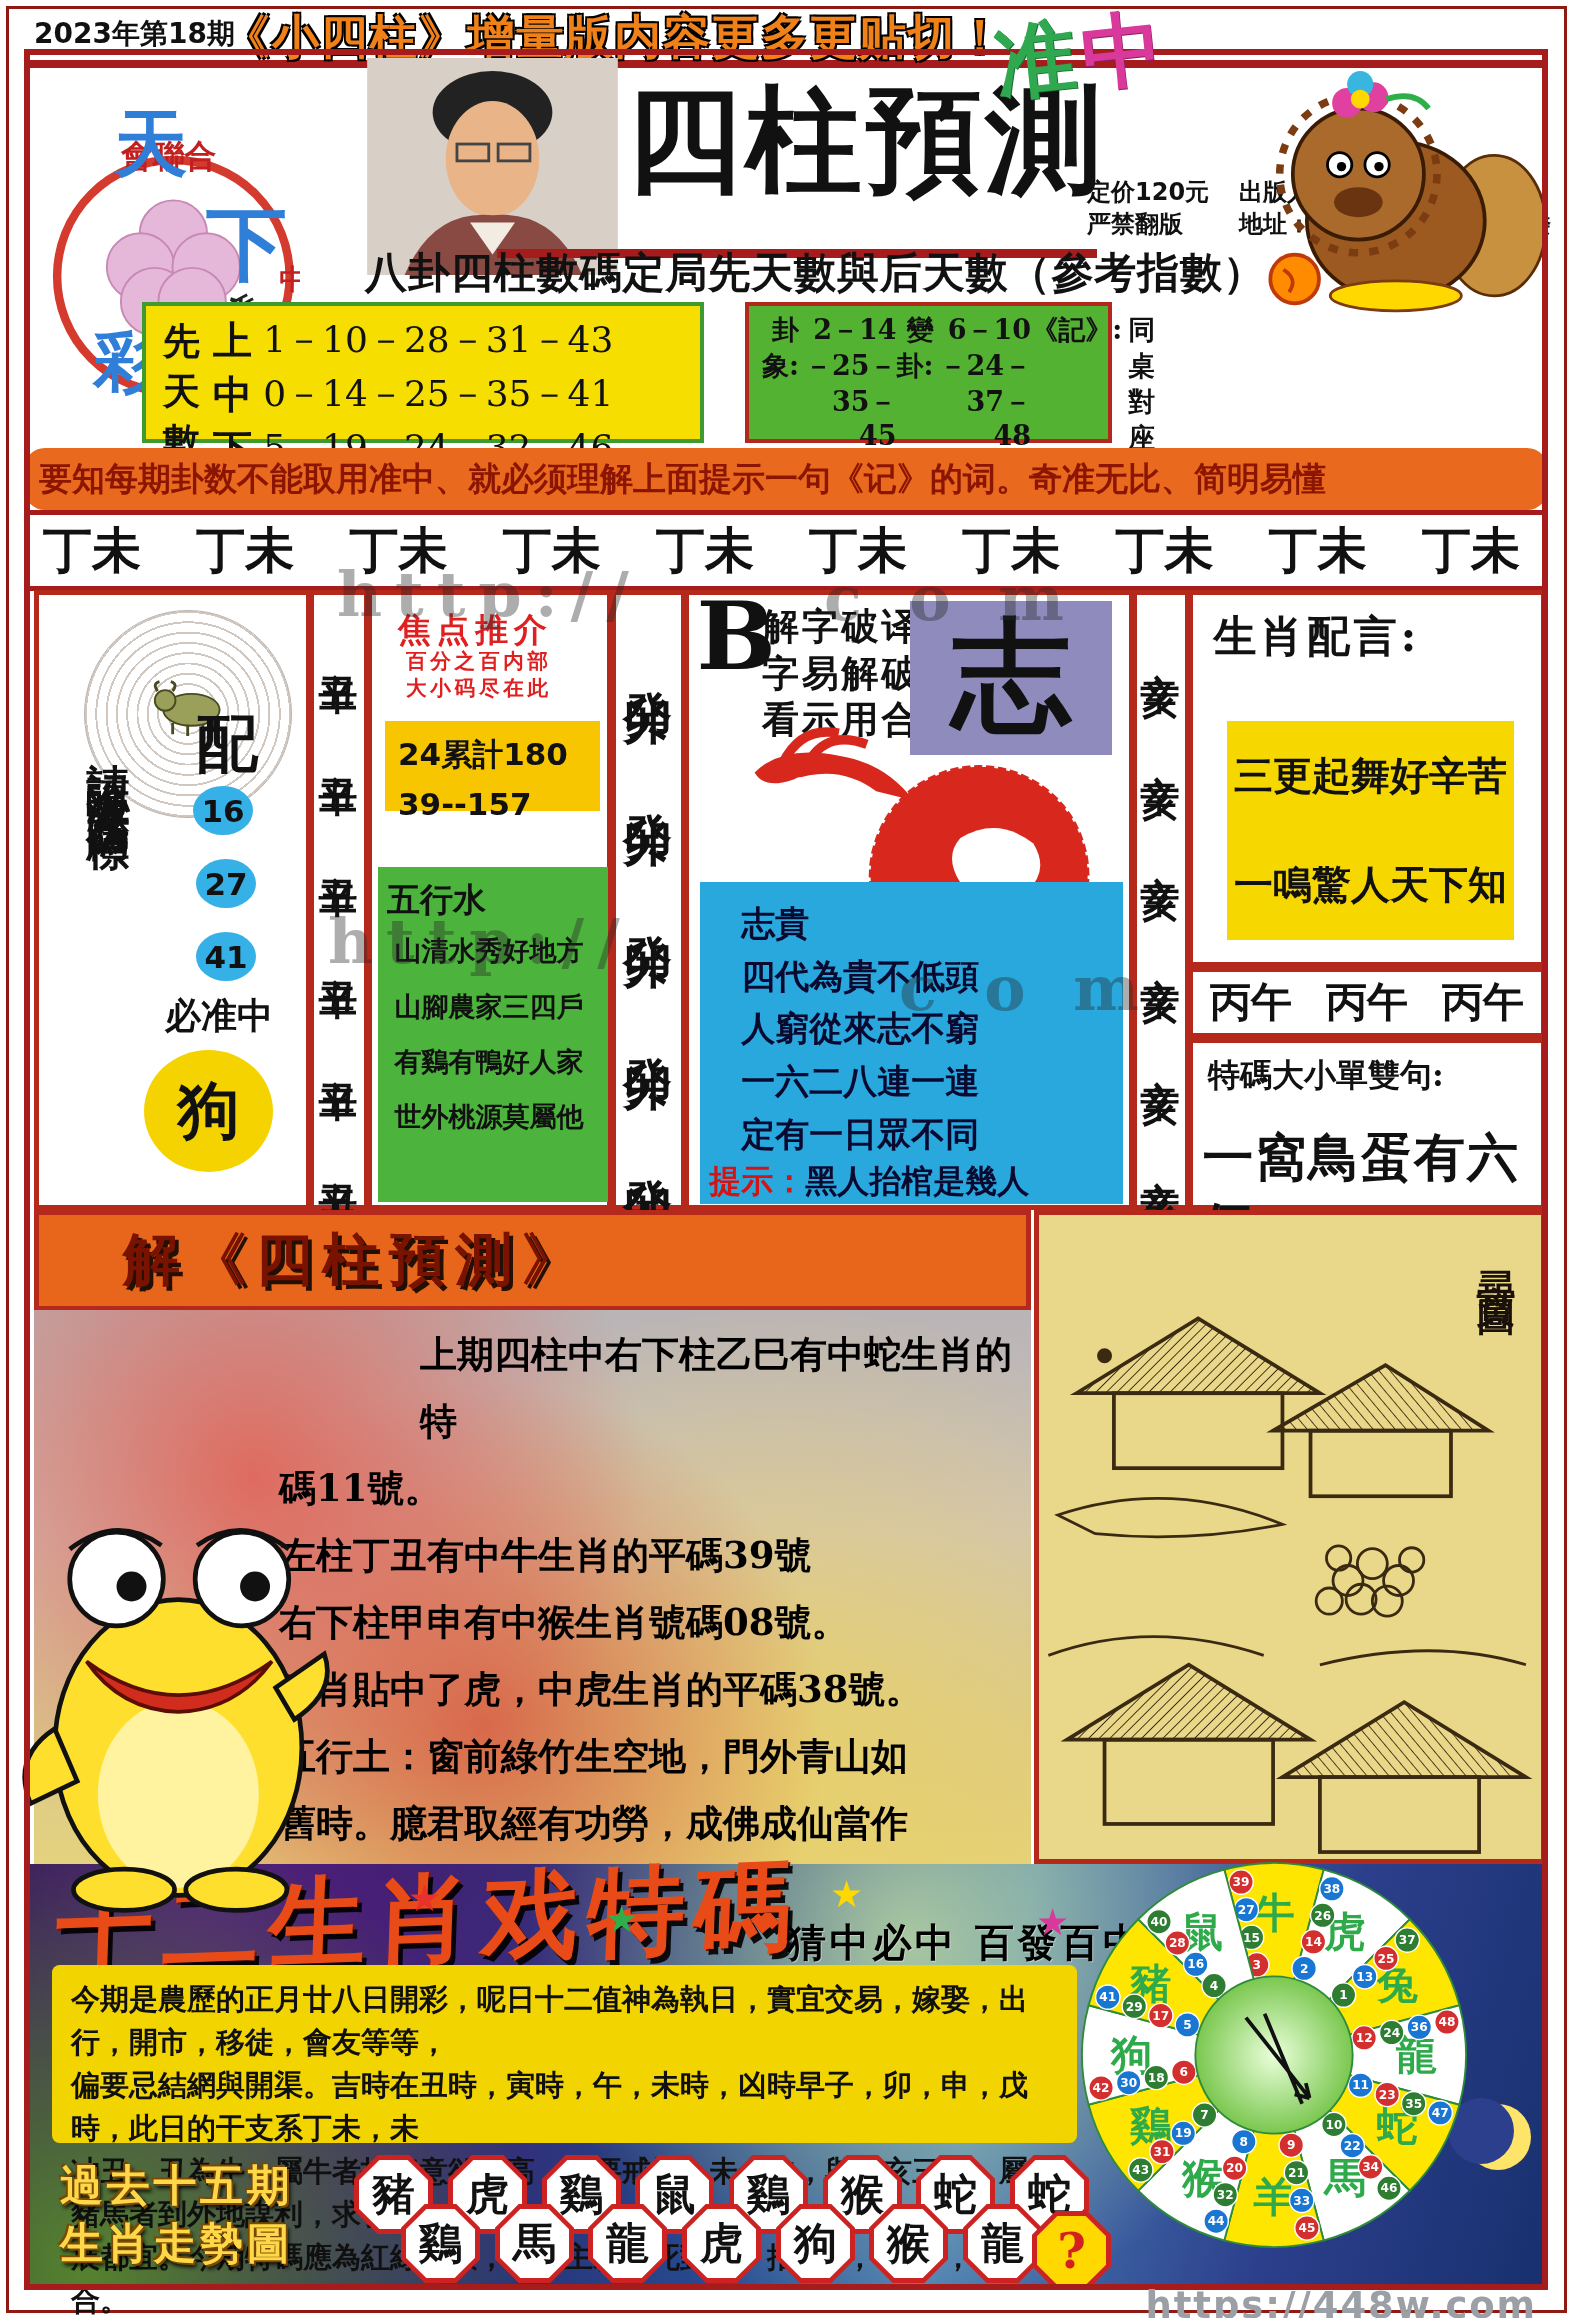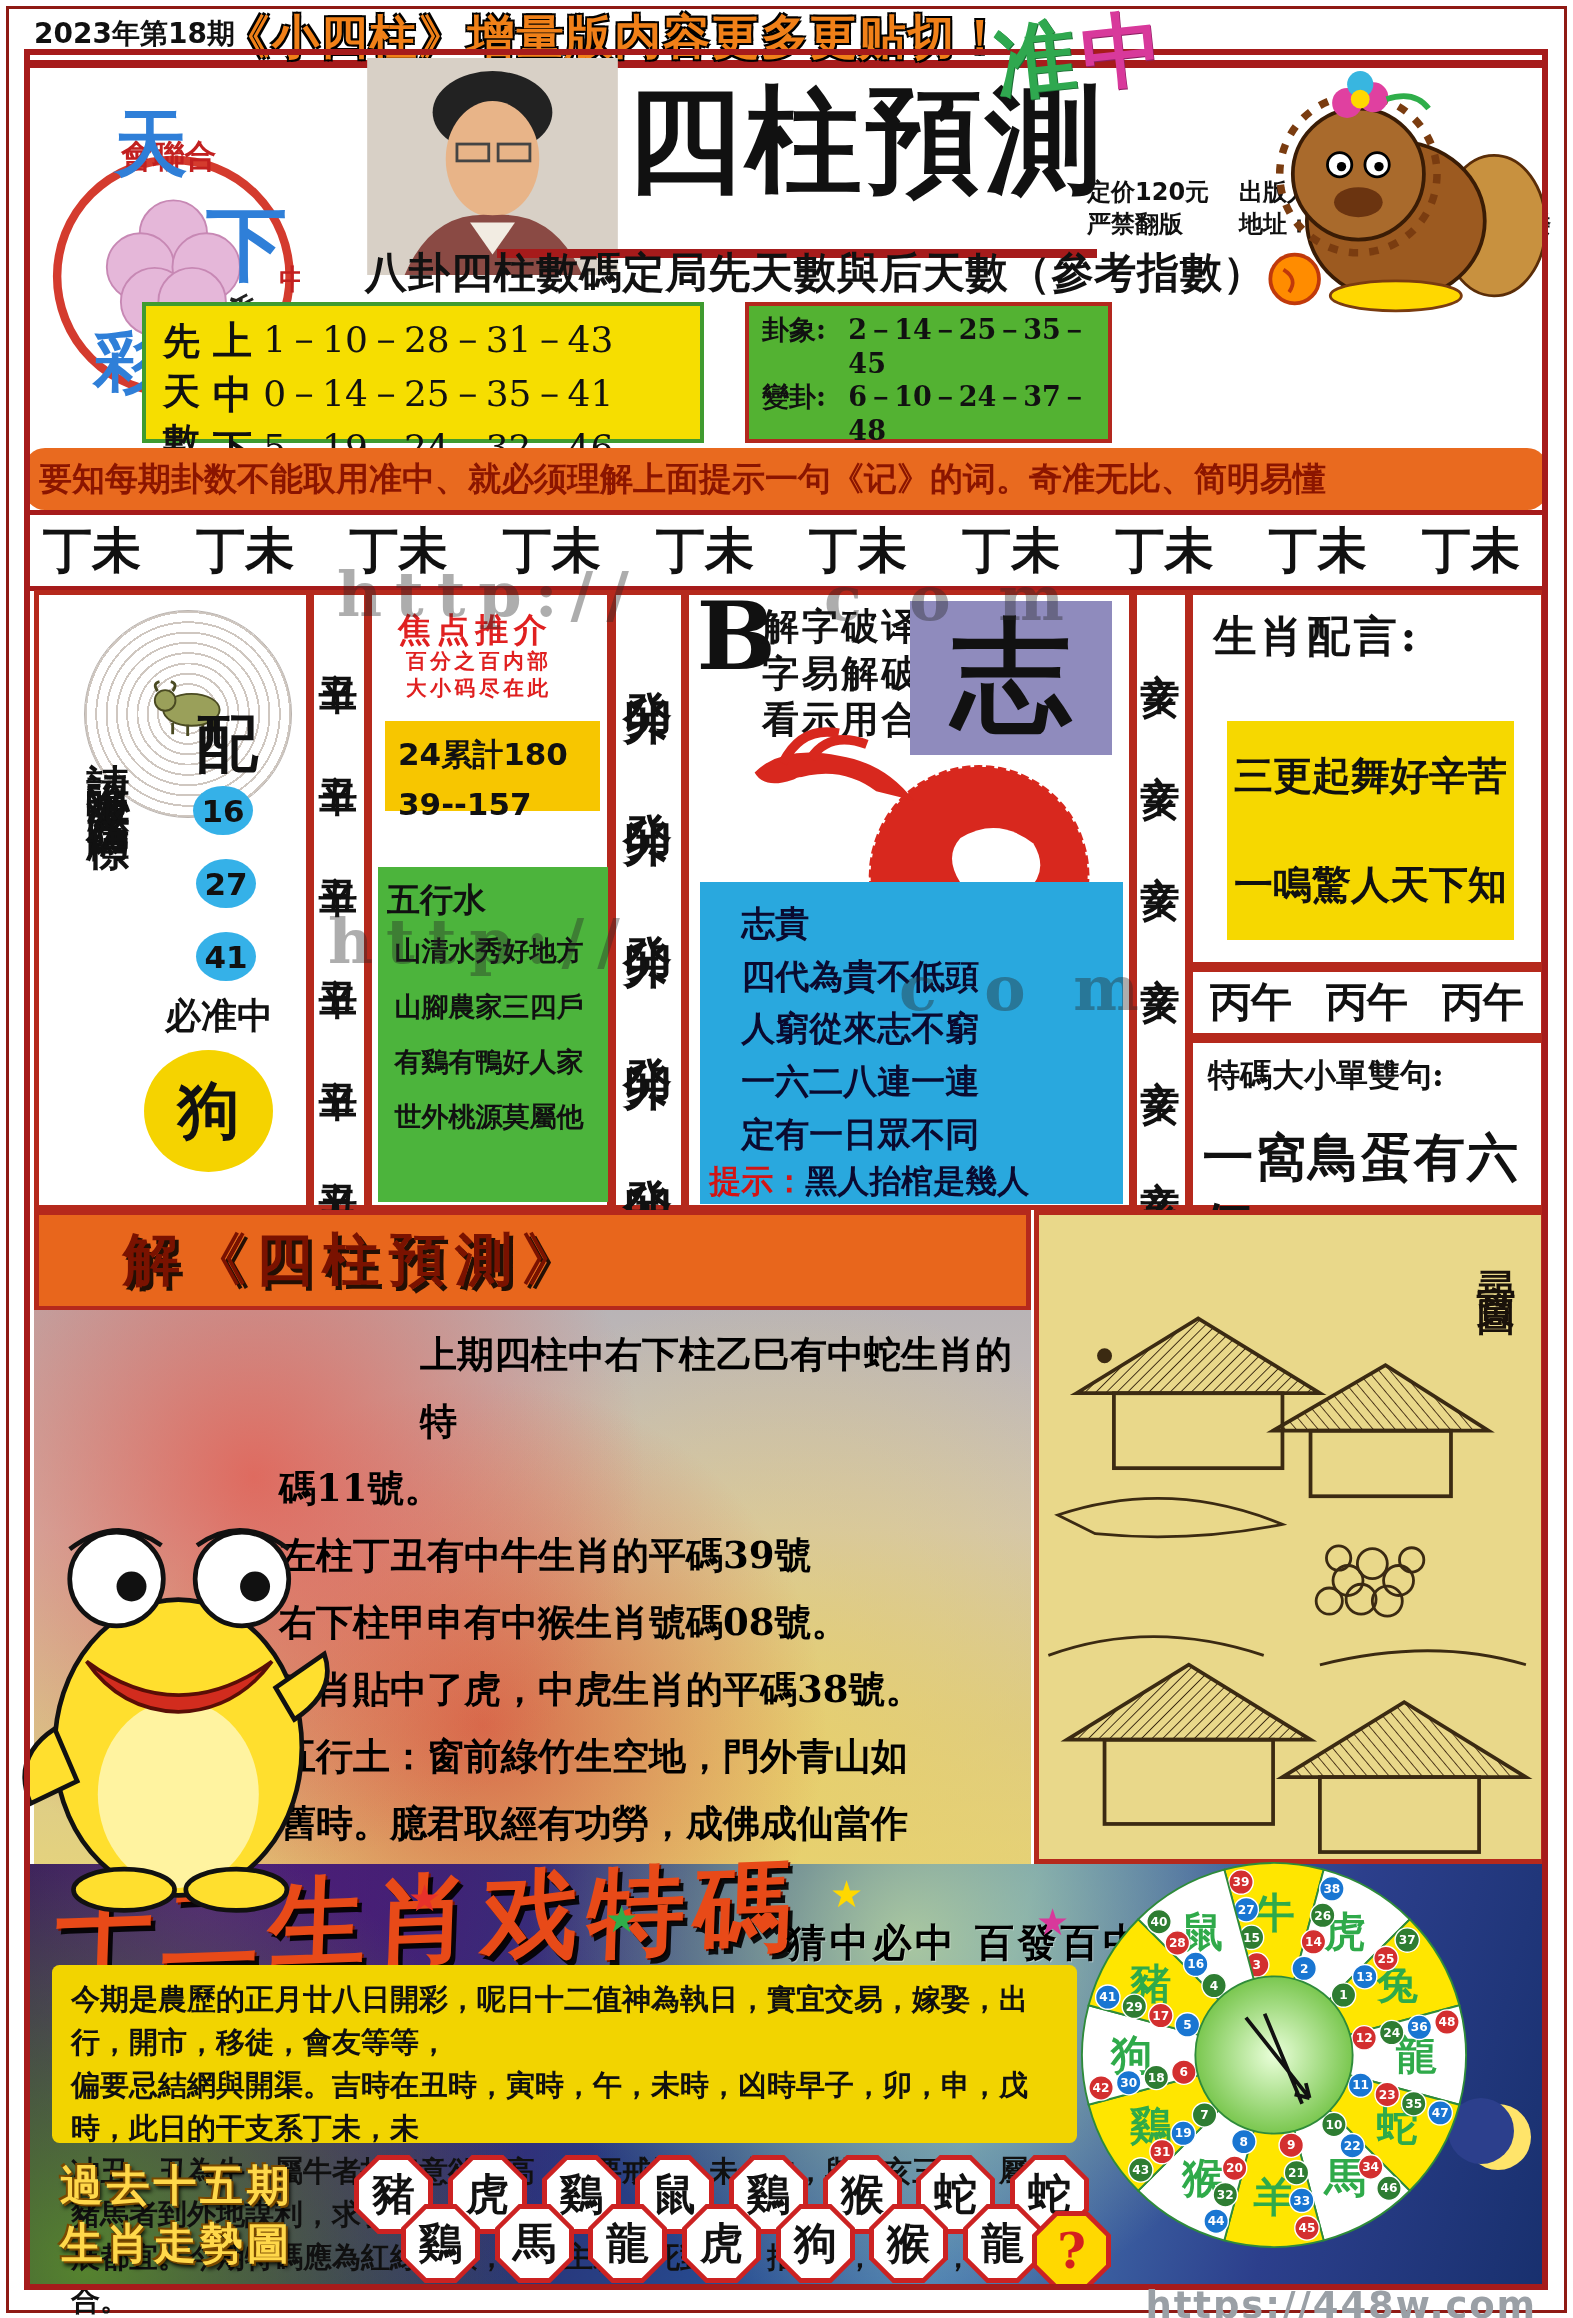--- a/index.html
+++ b/index.html
@@ -19,21 +19,21 @@
   .stamp-hand .m{color:#d8399b;text-shadow:0.9px 0.9px 0 #8d1f63;}
   .big-title{font-size:116px;font-weight:bold;letter-spacing:3.7px;line-height:1;}
   .redline{background:#a61b1b;}
   .small2{font-size:24px;font-weight:bold;line-height:1.35;}
   .subtitle{font-size:42px;font-weight:bold;letter-spacing:0.9px;}
   .innate{background:#f6de00;border:4.7px solid #3f9b2f;display:flex;align-items:center;box-sizing:border-box;}
   .innate .lbl{display:flex;flex-direction:column;justify-content:space-between;height:112px;margin:0 13px 0 17px;font-size:37px;font-weight:bold;}
   .innate .rows{display:flex;flex-direction:column;justify-content:space-between;height:118px;flex:1;}
   .innate .row{display:flex;align-items:center;font-size:36px;}
   .innate .pos{font-weight:bold;font-size:39px;margin-right:11.2px;}
-  .gua{background:#53b232;border:4.7px solid #b3281e;display:flex;flex-direction:column;justify-content:space-around;padding:5.6px 13px;box-sizing:border-box;}
+  .gua{background:#53b232;border:4.7px solid #b3281e;display:flex;justify-content:space-around;padding:5.6px 13px;box-sizing:border-box;text-align:right;}
   .gua .row{display:flex;font-size:27px;font-weight:bold;}
   .gua .lab{width:97px;}
   .notice{background:#e96a1f;color:#8b1500;font-size:33px;font-weight:bold;display:flex;align-items:center;padding-left:15px;box-sizing:border-box;border-radius:21px;}
   .dingwei{background:#fff;border-top:5.6px solid #a61b1b;border-bottom:5.6px solid #a61b1b;display:flex;justify-content:space-between;align-items:center;padding:0 28px 0 19px;box-sizing:border-box;font-size:49px;font-weight:bold;}
   .pillar-col{display:flex;flex-direction:column;justify-content:space-around;align-items:center;font-weight:bold;}
   .pillar-col .vtext{letter-spacing:3.7px;}
   .spiral{border-radius:50%;border:1.9px solid #b9b2ad;}
   .blue-oval{width:60px;height:49px;background:#35b1e8;border-radius:50%;display:flex;align-items:center;justify-content:center;font-size:31px;font-weight:bold;}
   .dog-circle{width:129px;height:122px;background:#f5d300;border-radius:50%;display:flex;align-items:center;justify-content:center;font-size:62px;font-weight:bold;}
   .focus-h{color:#e02020;font-size:33px;font-weight:bold;letter-spacing:5.6px;}

